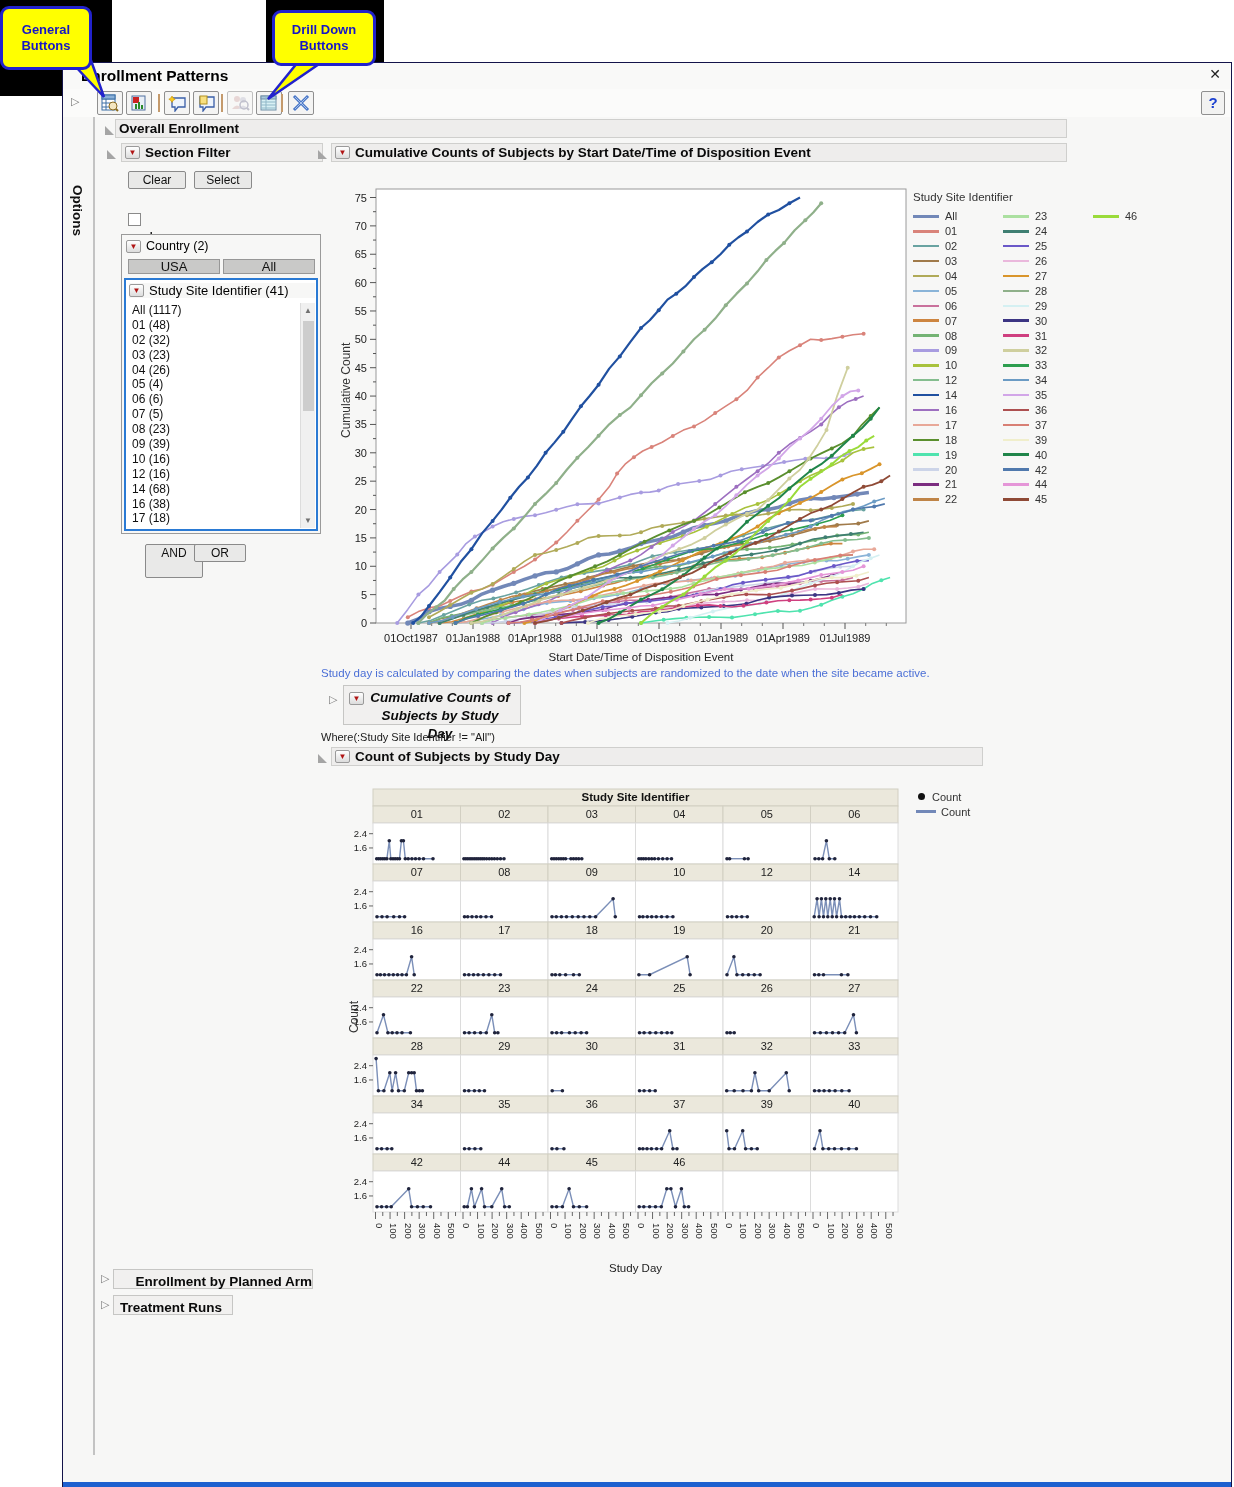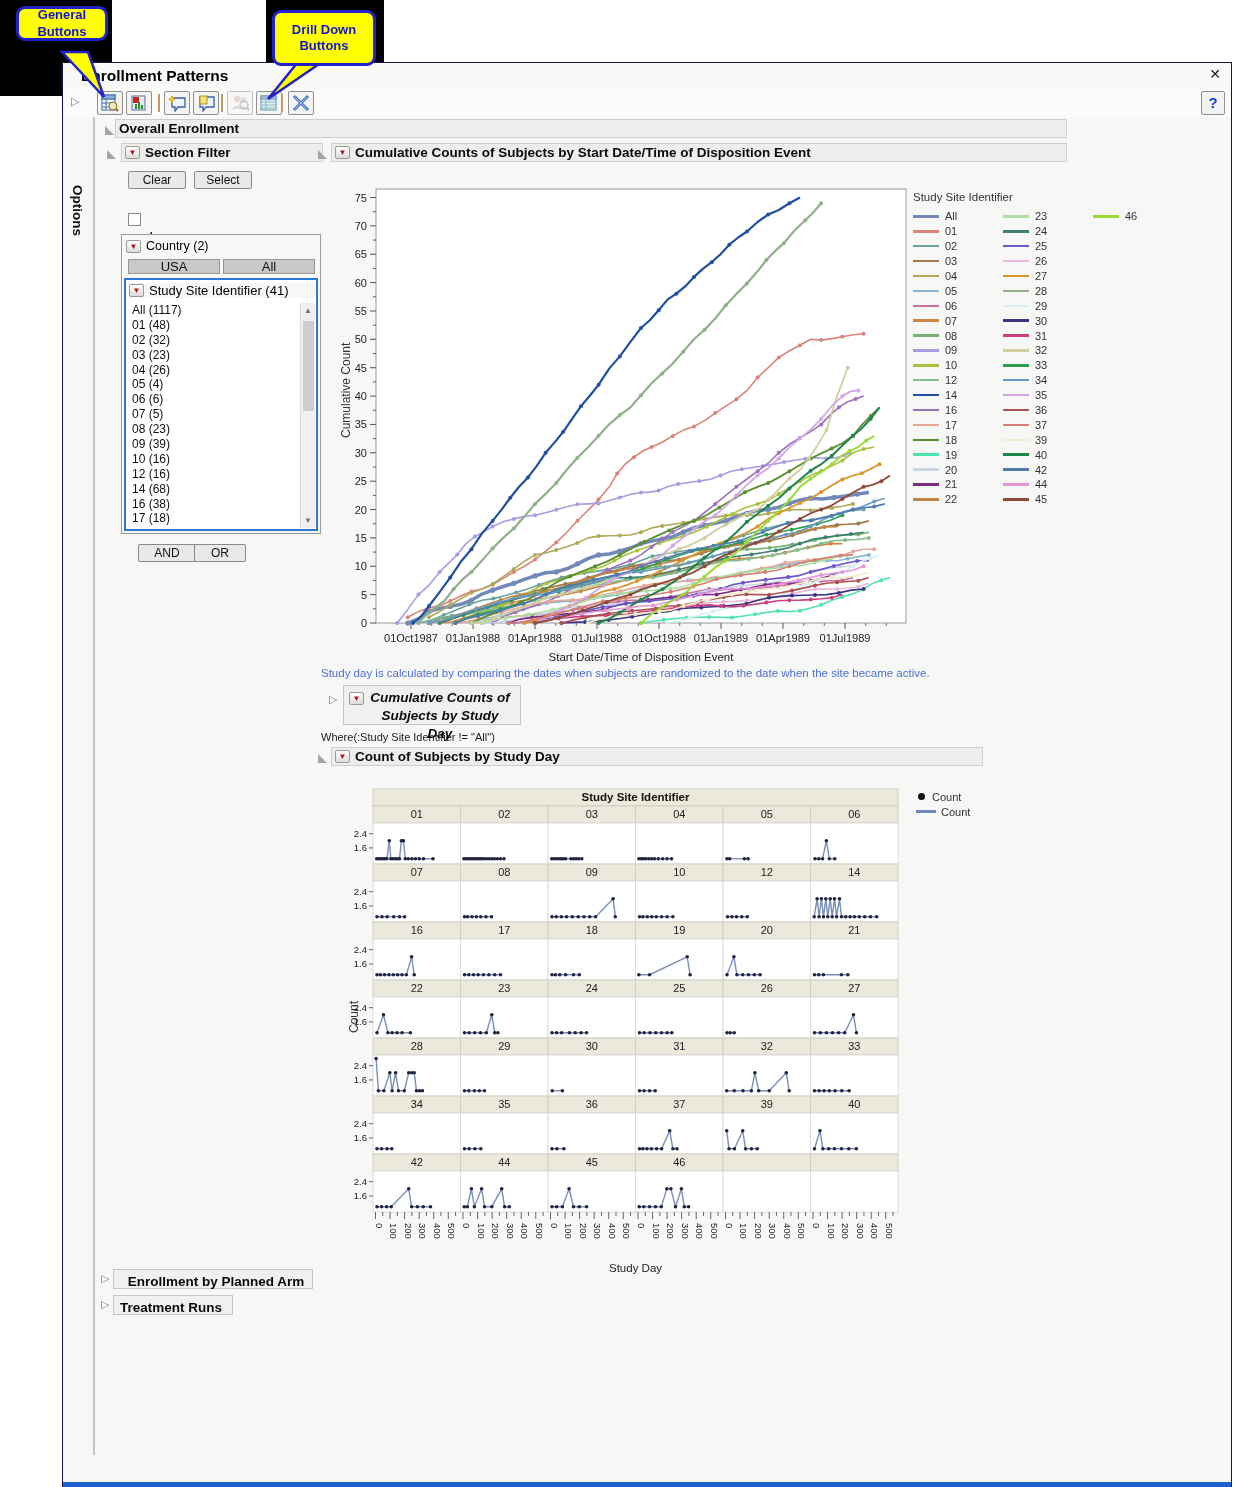--- a/index.html
+++ b/index.html
@@ -201,21 +201,21 @@
             <div>16 (38)</div>
             <div>17 (18)</div>
           </div>
       <div class="scrollbar">
         <span class="sb-arrow" style="top:0;">▲</span>
         <span class="sb-arrow" style="bottom:0;">▼</span>
         <div class="sb-thumb"></div>
       </div>
     </div>
   </div>
-  <div class="gbtn" style="left:75px;top:481px;width:58px;height:18px;line-height:17px;">AND</div>
+  <div class="gbtn" style="left:82px;top:481px;width:58px;height:34px;line-height:17px;">AND</div>
   <div class="gbtn" style="left:131px;top:481px;width:52px;height:18px;line-height:17px;">OR</div>
 
   <span class="outside-tri" style="left:255px;top:82px;"><span class="tri-exp"></span></span>
   <div class="secbar" style="left:268px;top:80px;width:736px;height:19px;">
     <span class="redbtn">▼</span>
     <span>Cumulative Counts of Subjects by Start Date/Time of Disposition Event</span>
   </div>
 
   <div class="rot-label" style="left:276px;top:375px;font-size:12px;color:#333;">Cumulative Count</div>
   <svg id="cum-svg" class="abs" style="left:273px;top:118px;" width="585" height="496">
@@ -2030,27 +2030,27 @@
           <span class="gl-dot"></span>
           <span>Count</span>
         </div>
         <div class="gl-row">
           <span class="gl-line"></span>
           <span>Count</span>
         </div>
       </div>
 
   <span class="outside-tri tri-col" style="left:38px;top:1209px;">▷</span>
-  <div class="collapsedbox" style="left:50px;top:1206px;width:200px;height:20px;text-align:center;padding-left:6px;">Enrollment by Planned Arm</div>
+  <div class="collapsedbox" style="left:50px;top:1206px;width:200px;height:20px;text-align:right;padding-left:6px;">Enrollment by Planned Arm</div>
   <span class="outside-tri tri-col" style="left:38px;top:1235px;">▷</span>
   <div class="collapsedbox" style="left:50px;top:1232px;width:120px;height:20px;text-align:left;padding-left:6px;">Treatment Runs</div>
 
   <div id="bottomstrip"></div>
 </div>
 
 <svg class="tails" width="1234" height="130">
   <polygon points="62,52 88,52 104,97" fill="#ffff00" stroke="#2222cc" stroke-width="2.5"></polygon>
   <polygon points="298,62 322,62 268,99" fill="#ffff00" stroke="#2222cc" stroke-width="2.5"></polygon>
 </svg>
-<div class="callout" style="left:16px;top:6px;width:92px;height:35px;">General Buttons</div>
+<div class="callout" style="left:0;top:6px;width:92px;height:64px;">General Buttons</div>
 <div class="callout" style="left:272px;top:10px;width:104px;height:56px;">Drill Down Buttons</div>
 
 </div>
 
 </body></html>

